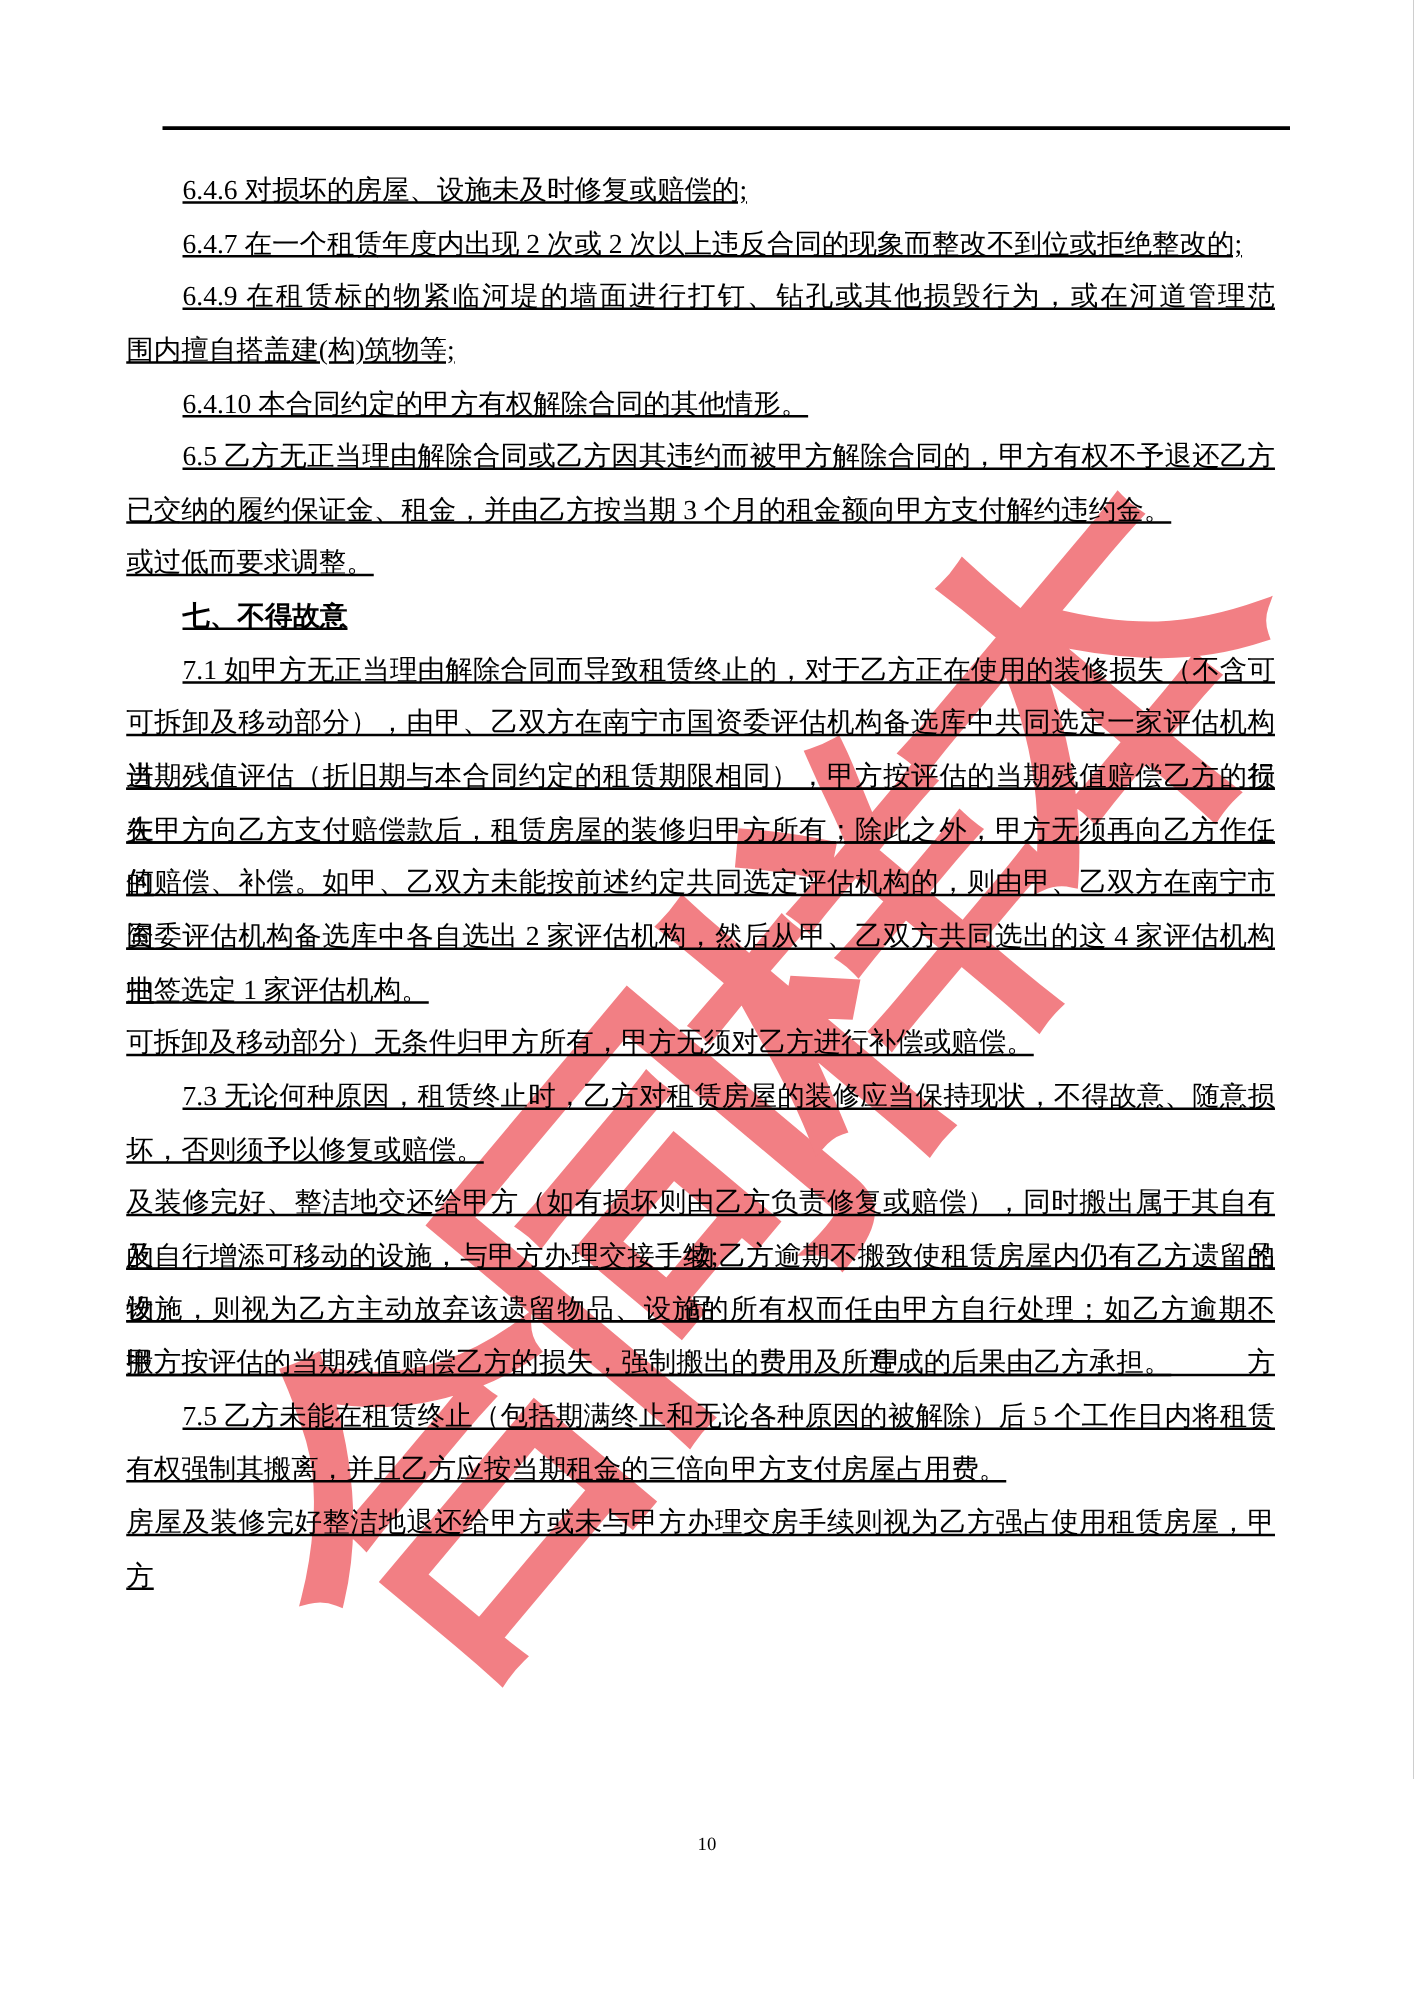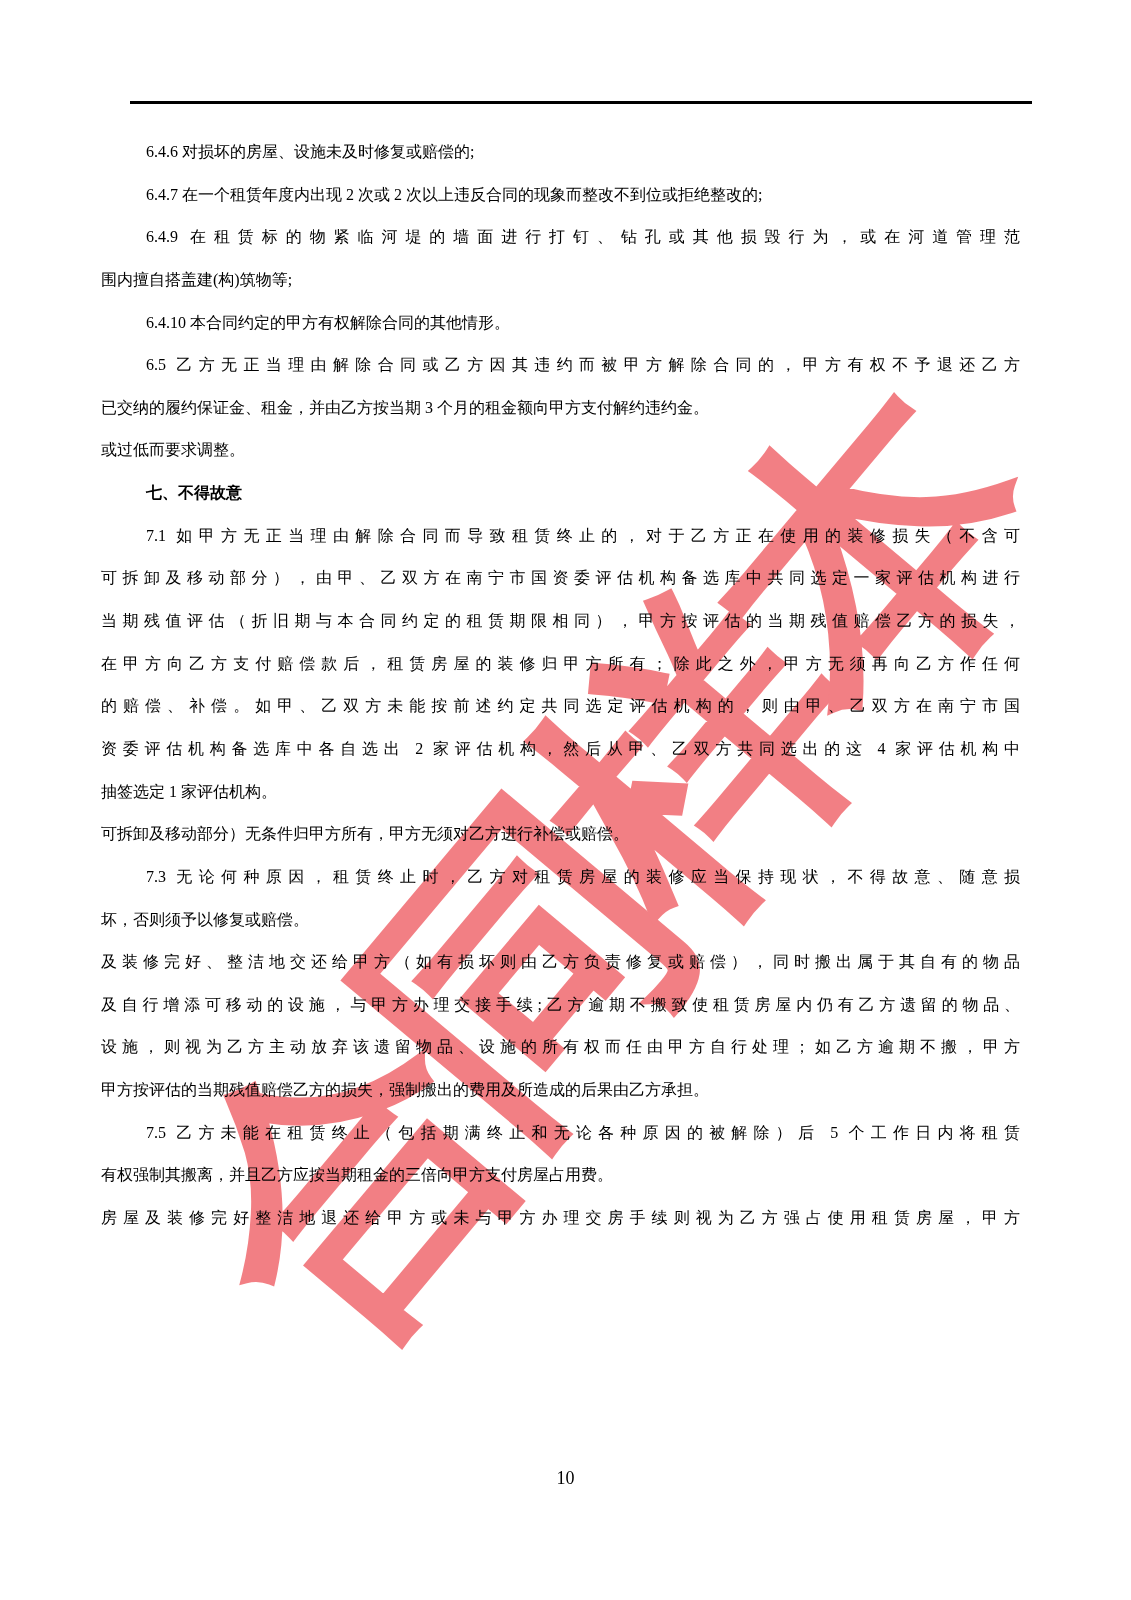--- a/index.html
+++ b/index.html
@@ -32,39 +32,40 @@
     opacity:0.95;
     user-select:none;
   }
   .content {
     position:absolute;
     left:101px; top:131px;
     width:919px;
     z-index:2;
   }
   .line {
-    font-size:16px;
+    font-size:22px;
     height:42.65px;
     line-height:42.65px;
     white-space:normal;
     overflow:visible;
     text-align:left;
+    text-decoration:underline;
   }
   .line.just {
     text-align:justify;
     text-align-last:justify;
     -moz-text-align-last:justify;
   }
   .line.indent { text-indent:45px; }
   .line.bold   { font-weight:bold; }
   .page-number {
     position:absolute;
     left:0; right:0; top:1468px;
     text-align:center;
-    font-size:18px;
+    font-size:15px;
     z-index:2;
   }
 </style>
 </head>
 <body>
 
 <div class="page">
   <div class="header-rule"></div>
 
   <div class="watermark" style="color: rgb(242, 121, 126);">合同样本</div>

